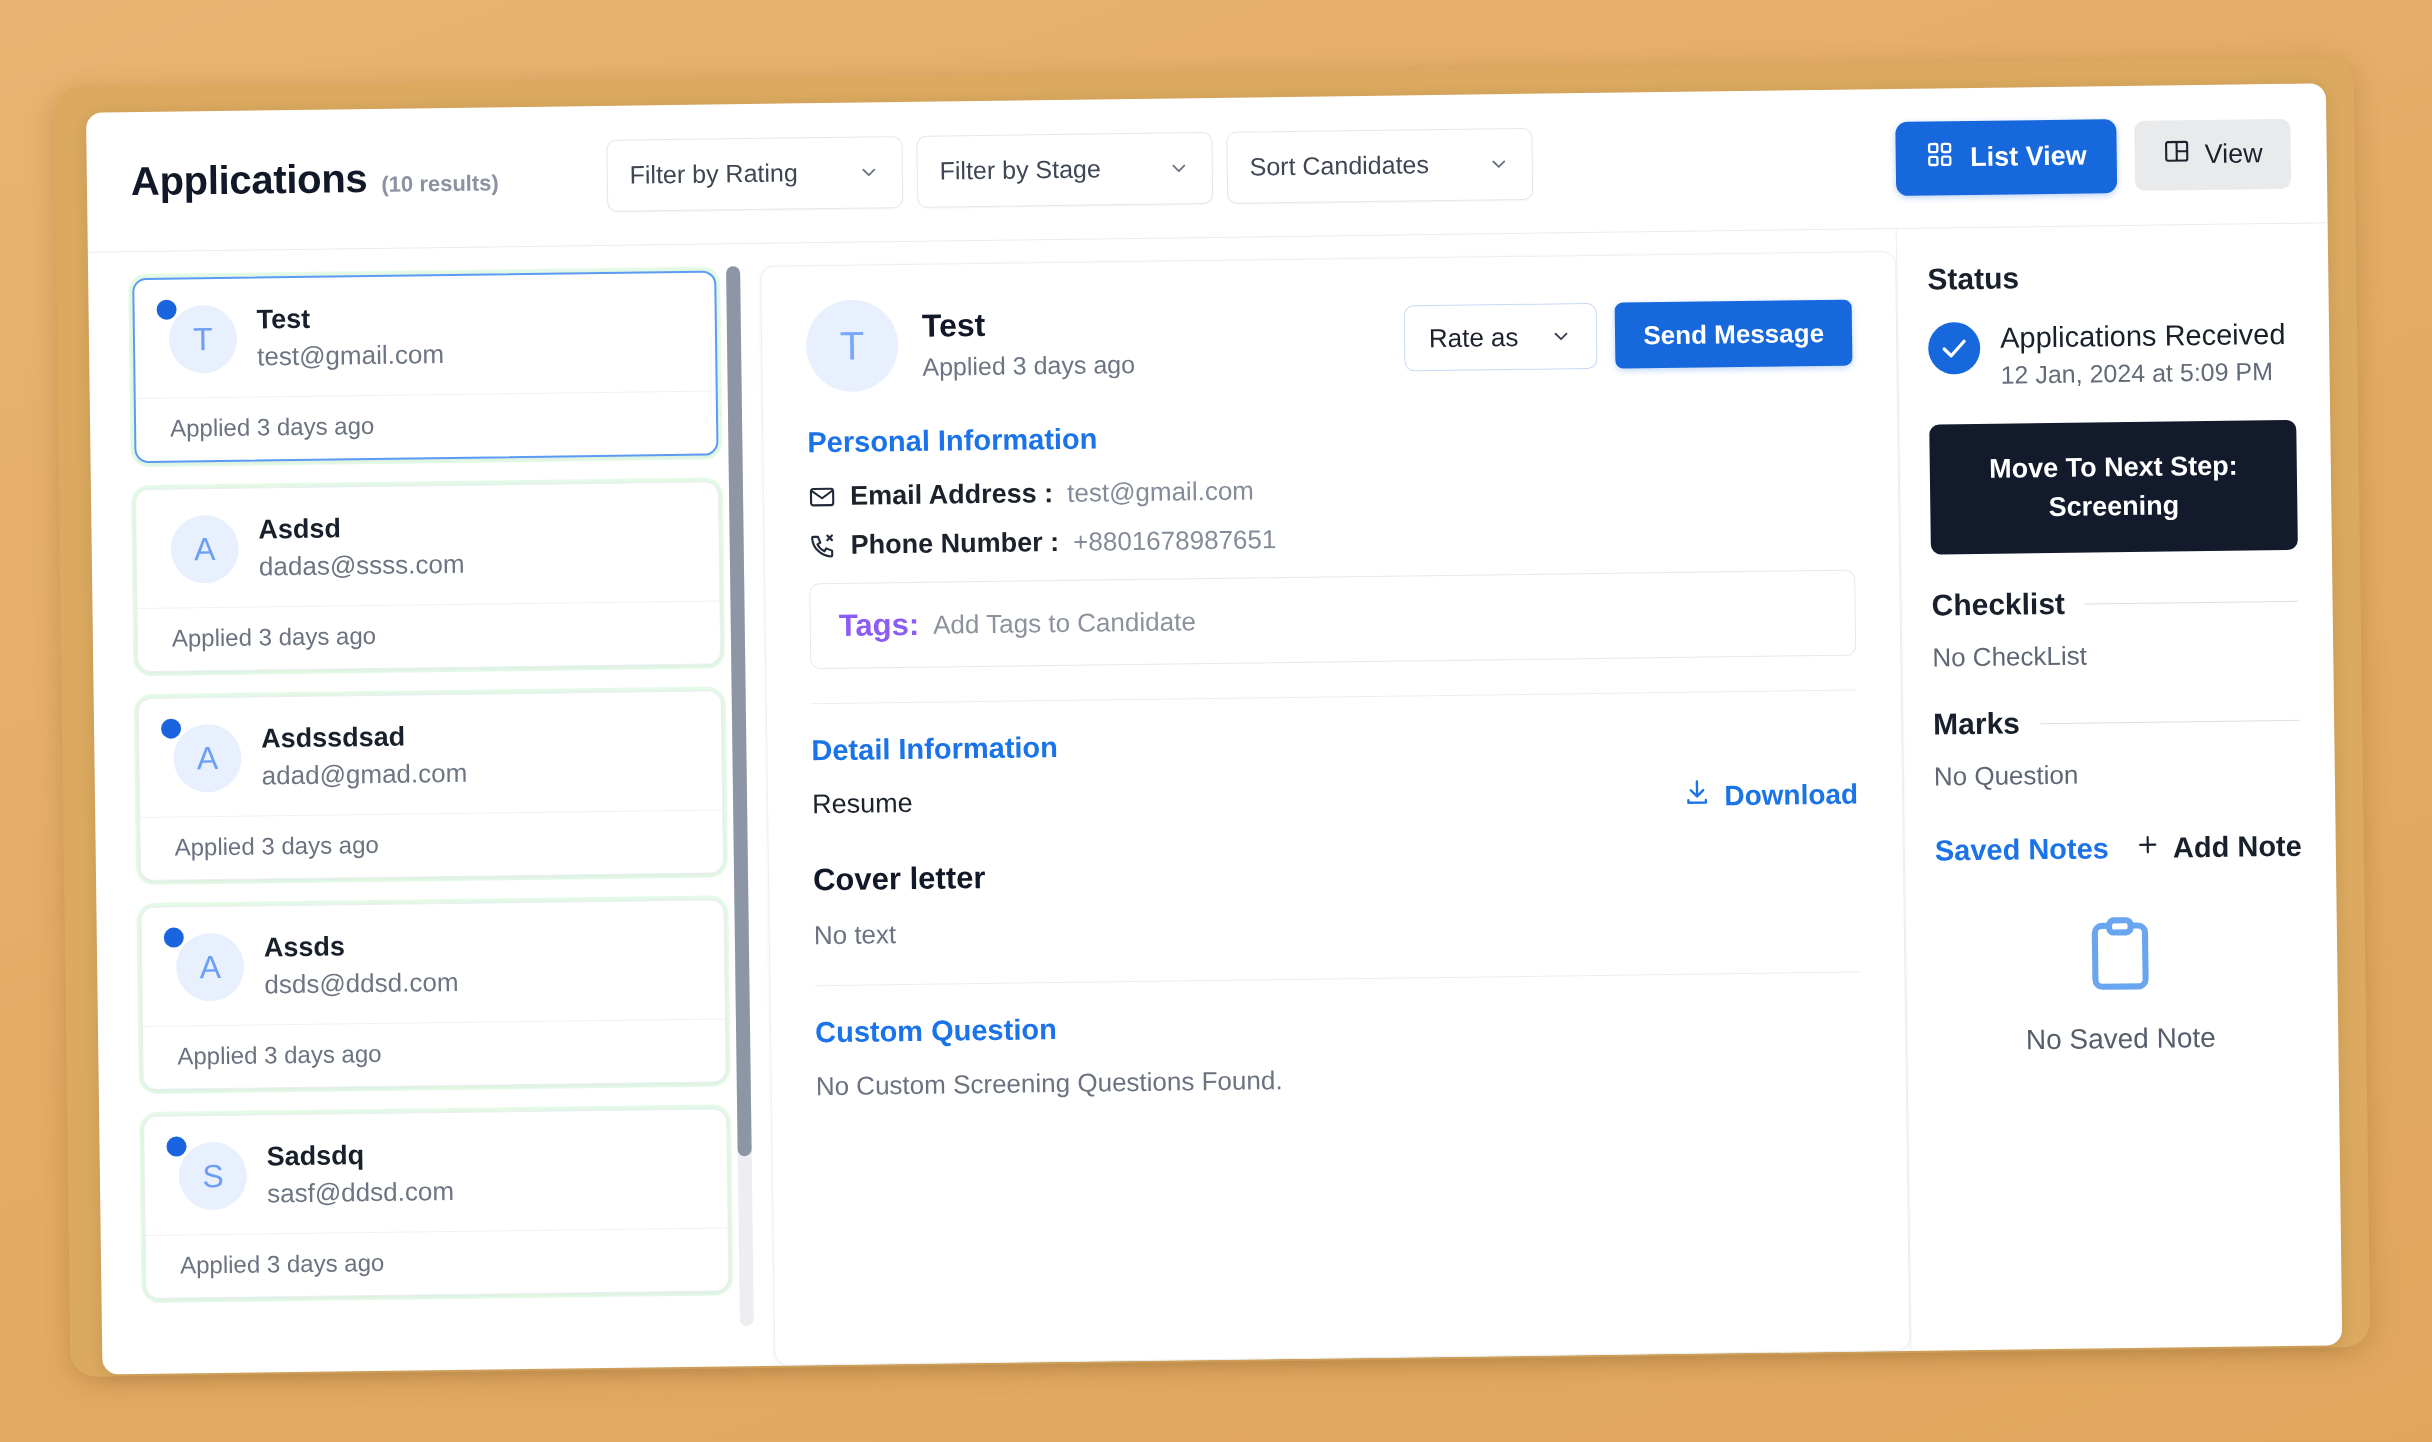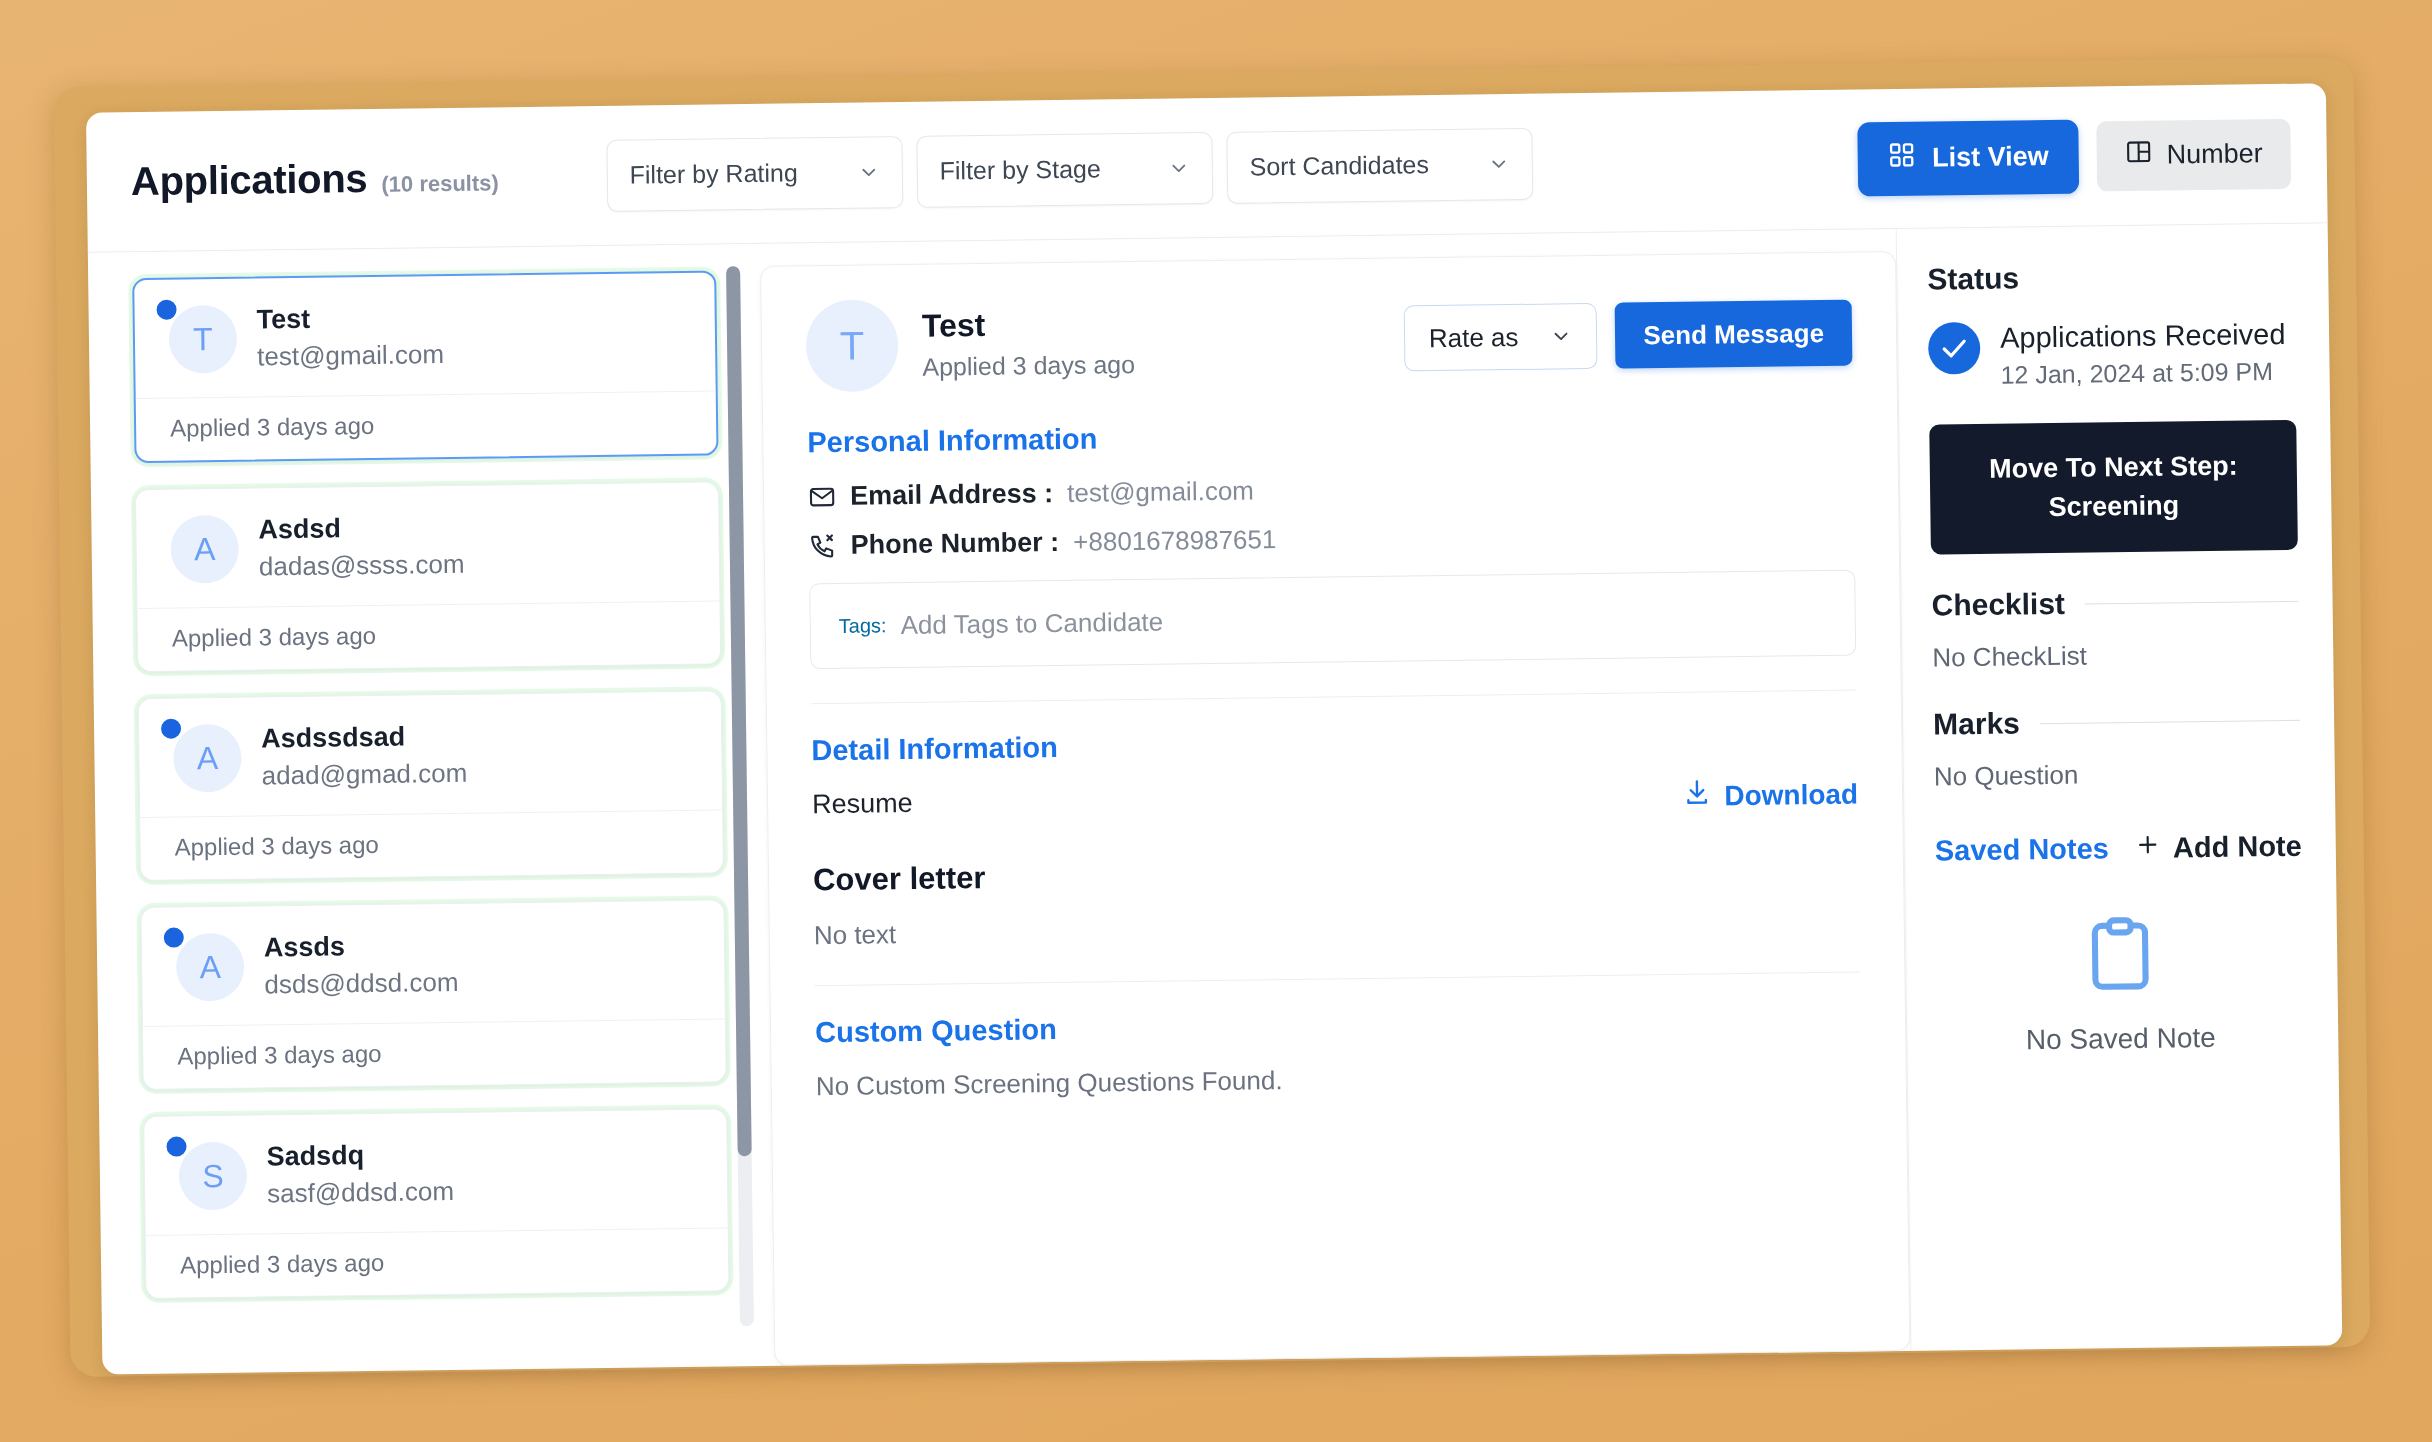--- a/index.html
+++ b/index.html
@@ -171,21 +171,21 @@
   .kv .k { font-size: 27px; font-weight: 700; color: #1c222c; }
   .kv .v { font-size: 26px; color: #848c99; }
 
   .tags-box {
     margin-top: 22px;
     height: 86px;
     border: 1px solid #e6e8ec; border-radius: 10px;
     display: flex; align-items: center; gap: 14px;
     padding: 0 28px;
   }
-  .tags-label { font-size: 20px; color: #0369a1; }
+  .tags-label { font-size: 31px; color: #8b5cf6; font-weight: bold; }
   .tags-ph { font-size: 26px; color: #8c929d; }
 
   .hr { height: 1px; background: #eceef1; margin: 34px 0 30px; }
   .row-between { display: flex; align-items: flex-start; justify-content: space-between; }
   .plain { font-size: 27px; color: #1c222c; }
   .muted { font-size: 26px; color: #6b7280; }
   .dl-link {
     display: flex; align-items: center; gap: 12px;
     font-size: 28px; font-weight: 700; color: #1a73e8;
   }
@@ -277,21 +277,21 @@
             <span>List View</span>
           </button>
           <button class="btn-board">
             <span>
               <svg width="28" height="28" viewBox="0 0 24 24" fill="none" stroke="#1c222c" stroke-width="1.8">
                 <rect x="3" y="4" width="18" height="16" rx="1.5"></rect>
                   <line x1="12" y1="4" x2="12" y2="20"></line>
                   <line x1="12" y1="12" x2="21" y2="12"></line>
               </svg>
             </span>
-            <span>Number</span>
+            <span>View</span>
           </button>
         </div>
       </div>
 
       <div class="body">
 
         <div class="listcol">
 
           <div class="cand selected">
             <span class="dot"></span>

